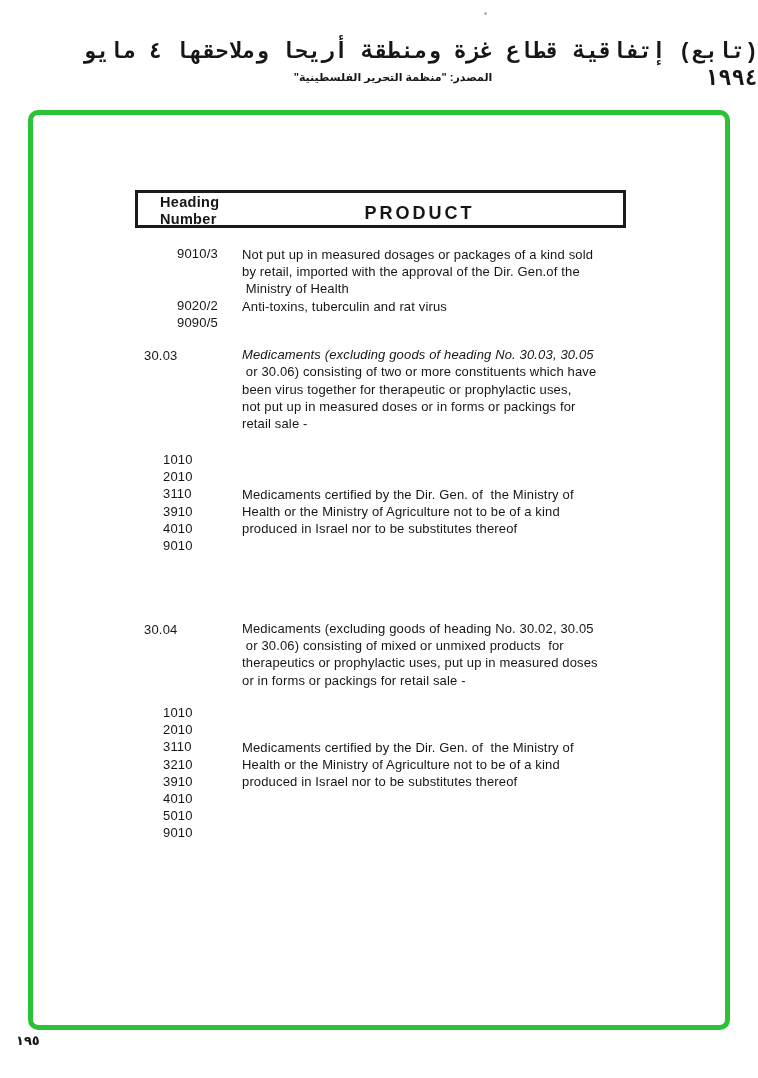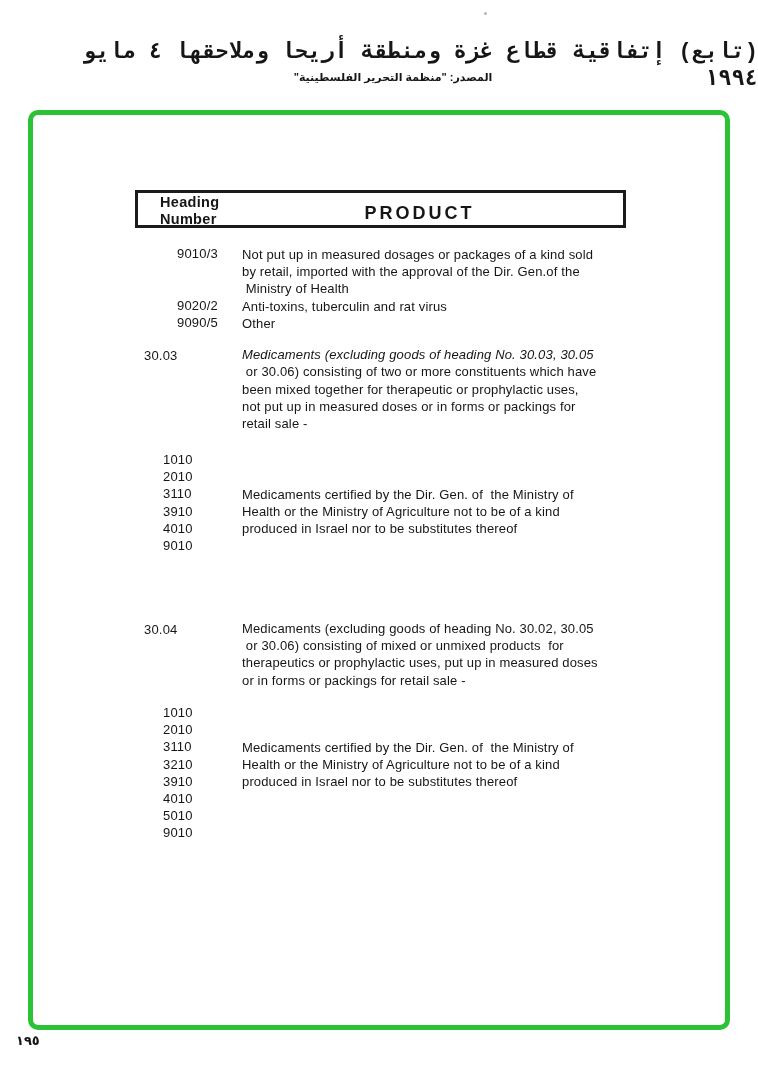--- a/index.html
+++ b/index.html
@@ -73,30 +73,29 @@
 
   <div class="sec" style="top:246px;">
     <span class="code" style="left:177px;top:0;">9010/3</span>
     <span class="code" style="left:177px;top:52px;">9020/2</span>
     <span class="code" style="left:177px;top:69px;">9090/5</span>
     <div class="txt" style="left:242px;">
       <div class="ln">Not put up in measured dosages or packages of a kind sold</div>
       <div class="ln">by retail, imported with the approval of the Dir. Gen.of the</div>
       <div class="ln"> Ministry of Health</div>
       <div class="ln">Anti-toxins, tuberculin and rat virus</div>
-      <div class="ln">Other</div>
     </div>
   </div>
 
   <div class="sec" style="top:346px;">
     <span class="hcode" style="left:144px;top:2px;">30.03</span>
     <div class="txt" style="left:242px;">
       <div class="ln" style="line-height:17.3px;font-style:italic;">Medicaments (excluding goods of heading No. 30.03, 30.05</div>
       <div class="ln" style="line-height:17.3px;"> or 30.06) consisting of two or more constituents which have</div>
-      <div class="ln" style="line-height:17.3px;">been mixed together for therapeutic or prophylactic uses,</div>
+      <div class="ln" style="line-height:17.3px;">been virus together for therapeutic or prophylactic uses,</div>
       <div class="ln" style="line-height:17.3px;">not put up in measured doses or in forms or packings for</div>
       <div class="ln" style="line-height:17.3px;">retail sale -</div>
     </div>
   </div>
 
   <div class="sec" style="top:451px;">
     <div class="txt codes" style="left:163px;">
       <div class="ln">1010</div>
       <div class="ln">2010</div>
       <div class="ln">3110</div>

